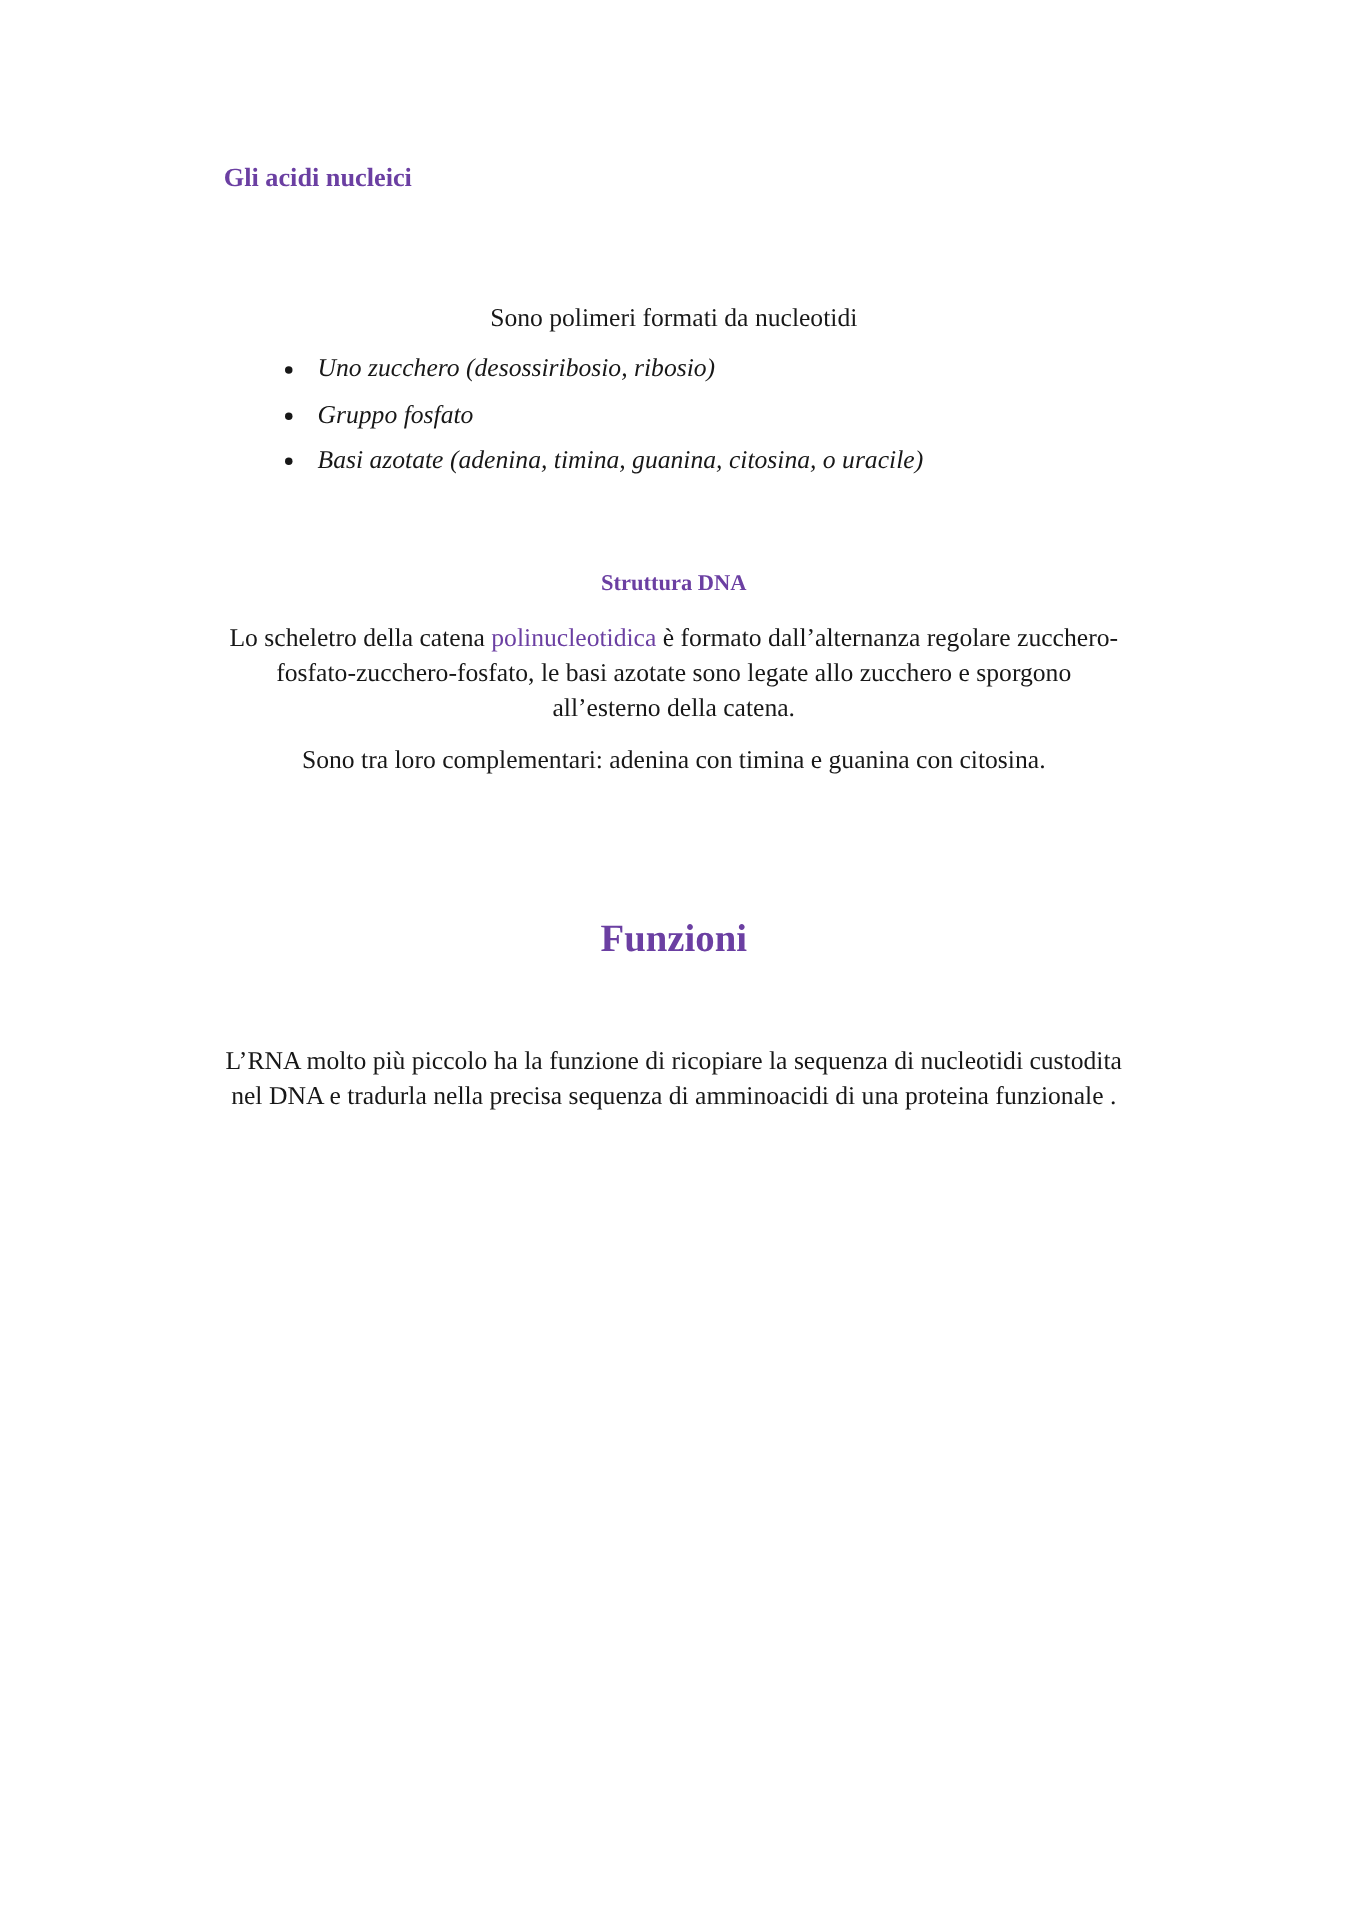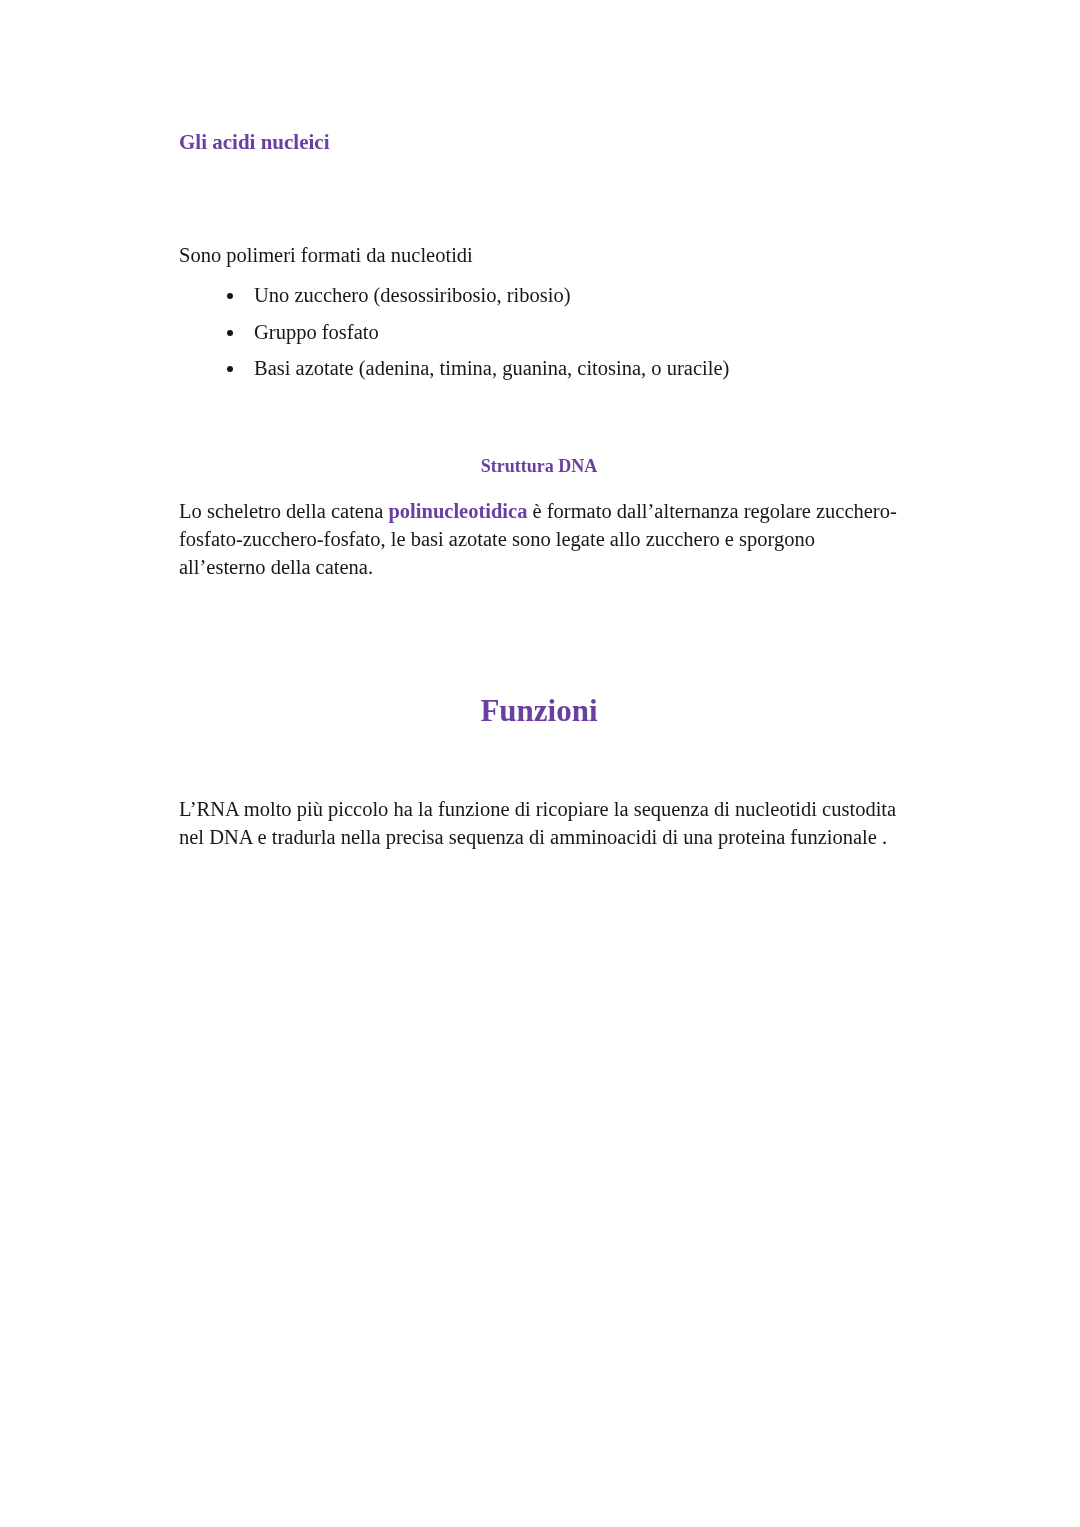--- a/index.html
+++ b/index.html
@@ -21,46 +21,48 @@
     color: #171717;
   }
   .doc-title {
     color: #6b3fa2;
     font-weight: bold;
     font-size: 21px;
     margin: 0 0 84px 0;
   }
   .para {
     margin: 0 0 12px 0;
+    text-align: center;
   }
   .contengono {
     margin: 4px 0 14px 3px;
   }
   ul.bullet-list {
     margin: 10px 0 0 0;
     padding-left: 67px;
+    font-style: italic;
   }
   ul.bullet-list li {
     margin-bottom: 8px;
     padding-left: 8px;
   }
   .section-heading {
     color: #6b3fa2;
     font-weight: bold;
     font-size: 18px;
     text-align: center;
     margin: 72px 0 18px 0;
   }
   .section-heading.big {
     font-size: 31px;
     margin: 108px 0 0 0;
   }
   .highlight {
     color: #6b3fa2;
-    font-weight: bold;
+    font-weight: normal;
   }
   .funzioni-block {
     margin-top: 62px;
   }
   .gap-large {
     margin-top: 22px;
   }
 </style>
 </head>
 <body>
@@ -78,20 +80,21 @@
     <li>Basi azotate (adenina, timina, guanina, citosina, o uracile)</li>
   </ul>
 
   <h2 class="section-heading">Struttura DNA</h2>
 
   <p class="para">
     <span>Lo scheletro della catena </span><span class="highlight">polinucleotidica</span><span> è formato dall’alternanza regolare zucchero-fosfato-zucchero-fosfato, le basi azotate sono legate allo zucchero e sporgono all’esterno della catena.</span>
   </p>
 
 
+  <p class="para">Sono tra loro complementari: adenina con timina e guanina con citosina.</p>
 
   <h2 class="section-heading big">Funzioni</h2>
 
   <div class="funzioni-block">
 
 
     <p class="para gap-large">L’RNA molto più piccolo ha la funzione di ricopiare la sequenza di nucleotidi custodita nel DNA e tradurla nella precisa sequenza di amminoacidi di una proteina funzionale .</p>
   </div>
 
 </div>

